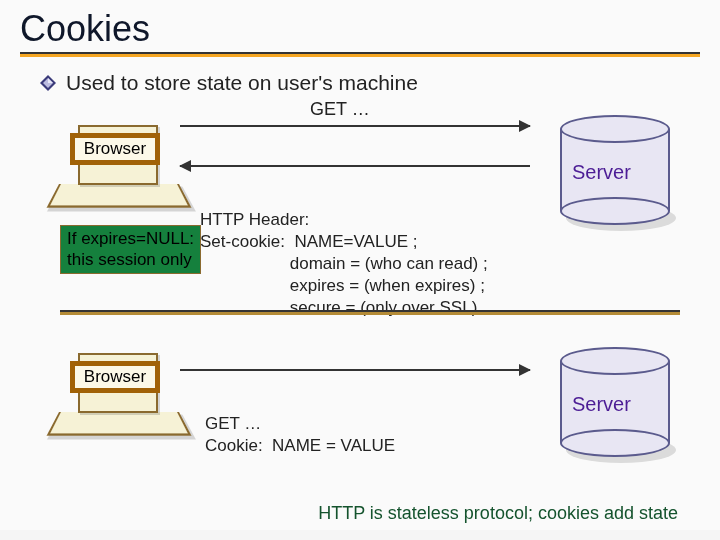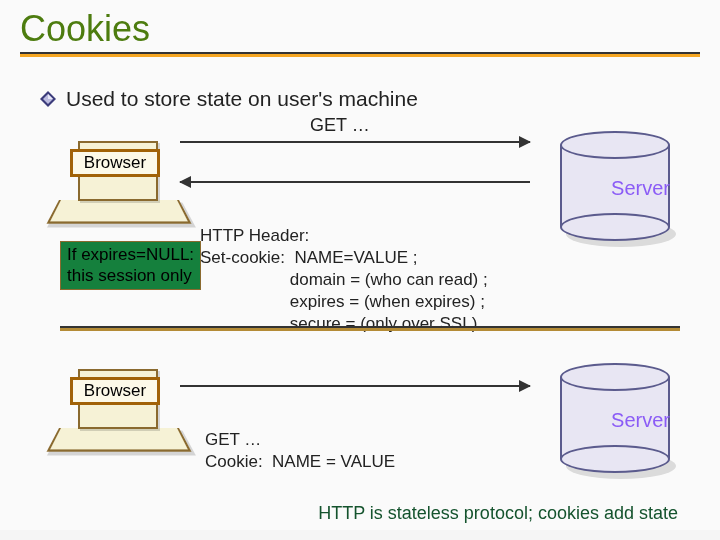--- a/index.html
+++ b/index.html
@@ -17,34 +17,34 @@
     height: 10px;
     background: #999;
     opacity: 0.05;
   }
   .title-wrap {
     padding: 8px 20px 0 20px;
   }
   .title {
     font-family: "Comic Sans MS", cursive, sans-serif;
     font-size: 36px;
-    color: #4d7c0f;
+    color: #0f172a;
   }
   .title-underline {
     margin-top: 2px;
     height: 0;
     border-top: 2px solid #333;
     border-bottom: 3px solid #f5a623;
     width: 100%;
   }
   .bullet-row {
     display: flex;
     align-items: center;
     gap: 10px;
-    padding: 30px 40px 0 40px;
+    padding: 14px 40px 0 40px;
     font-size: 21px;
     color: #222;
   }
   .bullet-icon svg { display: block; }
 
   .stage {
     position: relative;
     margin: 10px 40px 0 60px;
     height: 238px;
   }
@@ -78,21 +78,21 @@
     transform-origin: top center;
     background: #f6f2d6;
     box-shadow: 2px 3px 0 rgba(0,0,0,0.15);
   }
   .laptop .screen-label {
     position: absolute;
     left: 10px; top: 8px;
     width: 90px;
     text-align: center;
     background: #fcf9e8;
-    border: 3px solid #a16207;
+    border: 5px solid #a16207;
     font-size: 17px;
     font-family: "Comic Sans MS", cursive, sans-serif;
     padding: 1px 2px;
     z-index: 3;
   }
 
   
   .server {
     position: absolute;
     width: 110px;
@@ -126,26 +126,26 @@
   .server .shadow {
     position: absolute;
     left: 6px; top: 90px;
     width: 110px; height: 26px;
     background: rgba(0,0,0,0.12);
     border-radius: 50%;
     z-index: -1;
   }
   .server .server-label {
     position: absolute;
-    left: 1px; right: 0;
+    left: 12px; right: 0;
     top: 46px;
-    text-align: right;
+    text-align: left;
     font-size: 20px;
     font-family: "Comic Sans MS", cursive, sans-serif;
-    color: #8b5cf6;
+    color: #4c1d95;
     z-index: 3;
   }
 
   
   .arrow {
     position: absolute;
     height: 2px;
     background: #333;
   }
   .arrow::after {

